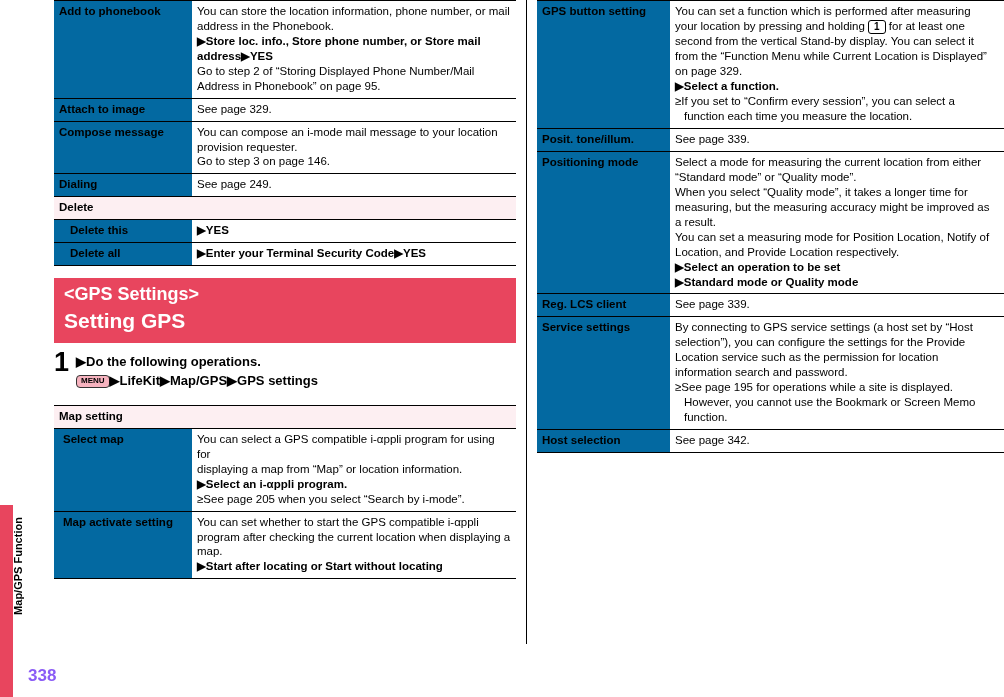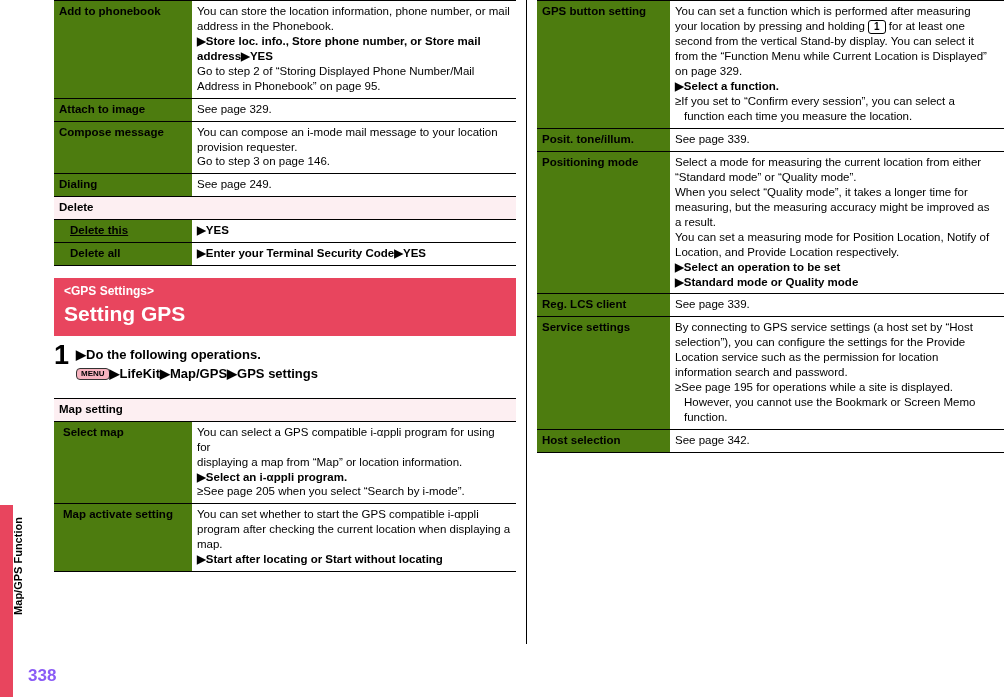--- a/index.html
+++ b/index.html
@@ -84,21 +84,21 @@
     line-height: 1.30;
     color: #000;
     border-top: 1px solid #000;
     border-bottom: 1px solid #000;
   }
   table.tbl tr td {
     border-bottom: 1px solid #000;
   }
   .hdr-cell {
     font-weight: bold;
-    background: #4d7c0f;
+    background: #0369a1;
   }
   .desc-cell {
     background: #fff;
   }
   .full-hdr {
     font-weight: bold;
     background: #fdeff2;
   }
   .hang {
     display: block;
@@ -109,21 +109,21 @@
   
   .section-block {
     margin-top: 12px;
     background: #e8455e;
     color: #fff;
     padding: 6px 10px 9px 10px;
     width: 462px;
     box-sizing: border-box;
   }
   .section-sub {
-    font-size: 12px;
+    font-size: 18px;
     font-weight: bold;
     line-height: 1.2;
   }
   .section-title {
     font-size: 21px;
     font-weight: bold;
     line-height: 1.25;
     margin-top: 2px;
   }
 
@@ -224,21 +224,21 @@
             <tr>
               <td class="hdr-cell">Dialing</td>
               <td class="desc-cell">
                 <span style="display: block;">See page 249.</span>
               </td>
             </tr>
             <tr>
               <td colspan="2" class="full-hdr">Delete</td>
             </tr>
             <tr>
-              <td class="hdr-cell sub" style="padding-left: 16px; text-decoration: underline;">Delete this</td>
+              <td class="hdr-cell sub" style="padding-left: 16px;">Delete this</td>
               <td class="desc-cell">
                 <span style="display: block; font-weight: bold;">▶YES</span>
               </td>
             </tr>
             <tr>
               <td class="hdr-cell sub" style="padding-left: 16px;">Delete all</td>
               <td class="desc-cell">
                 <span style="display: block; font-weight: bold;">▶Enter your Terminal Security Code▶YES</span>
               </td>
             </tr>

